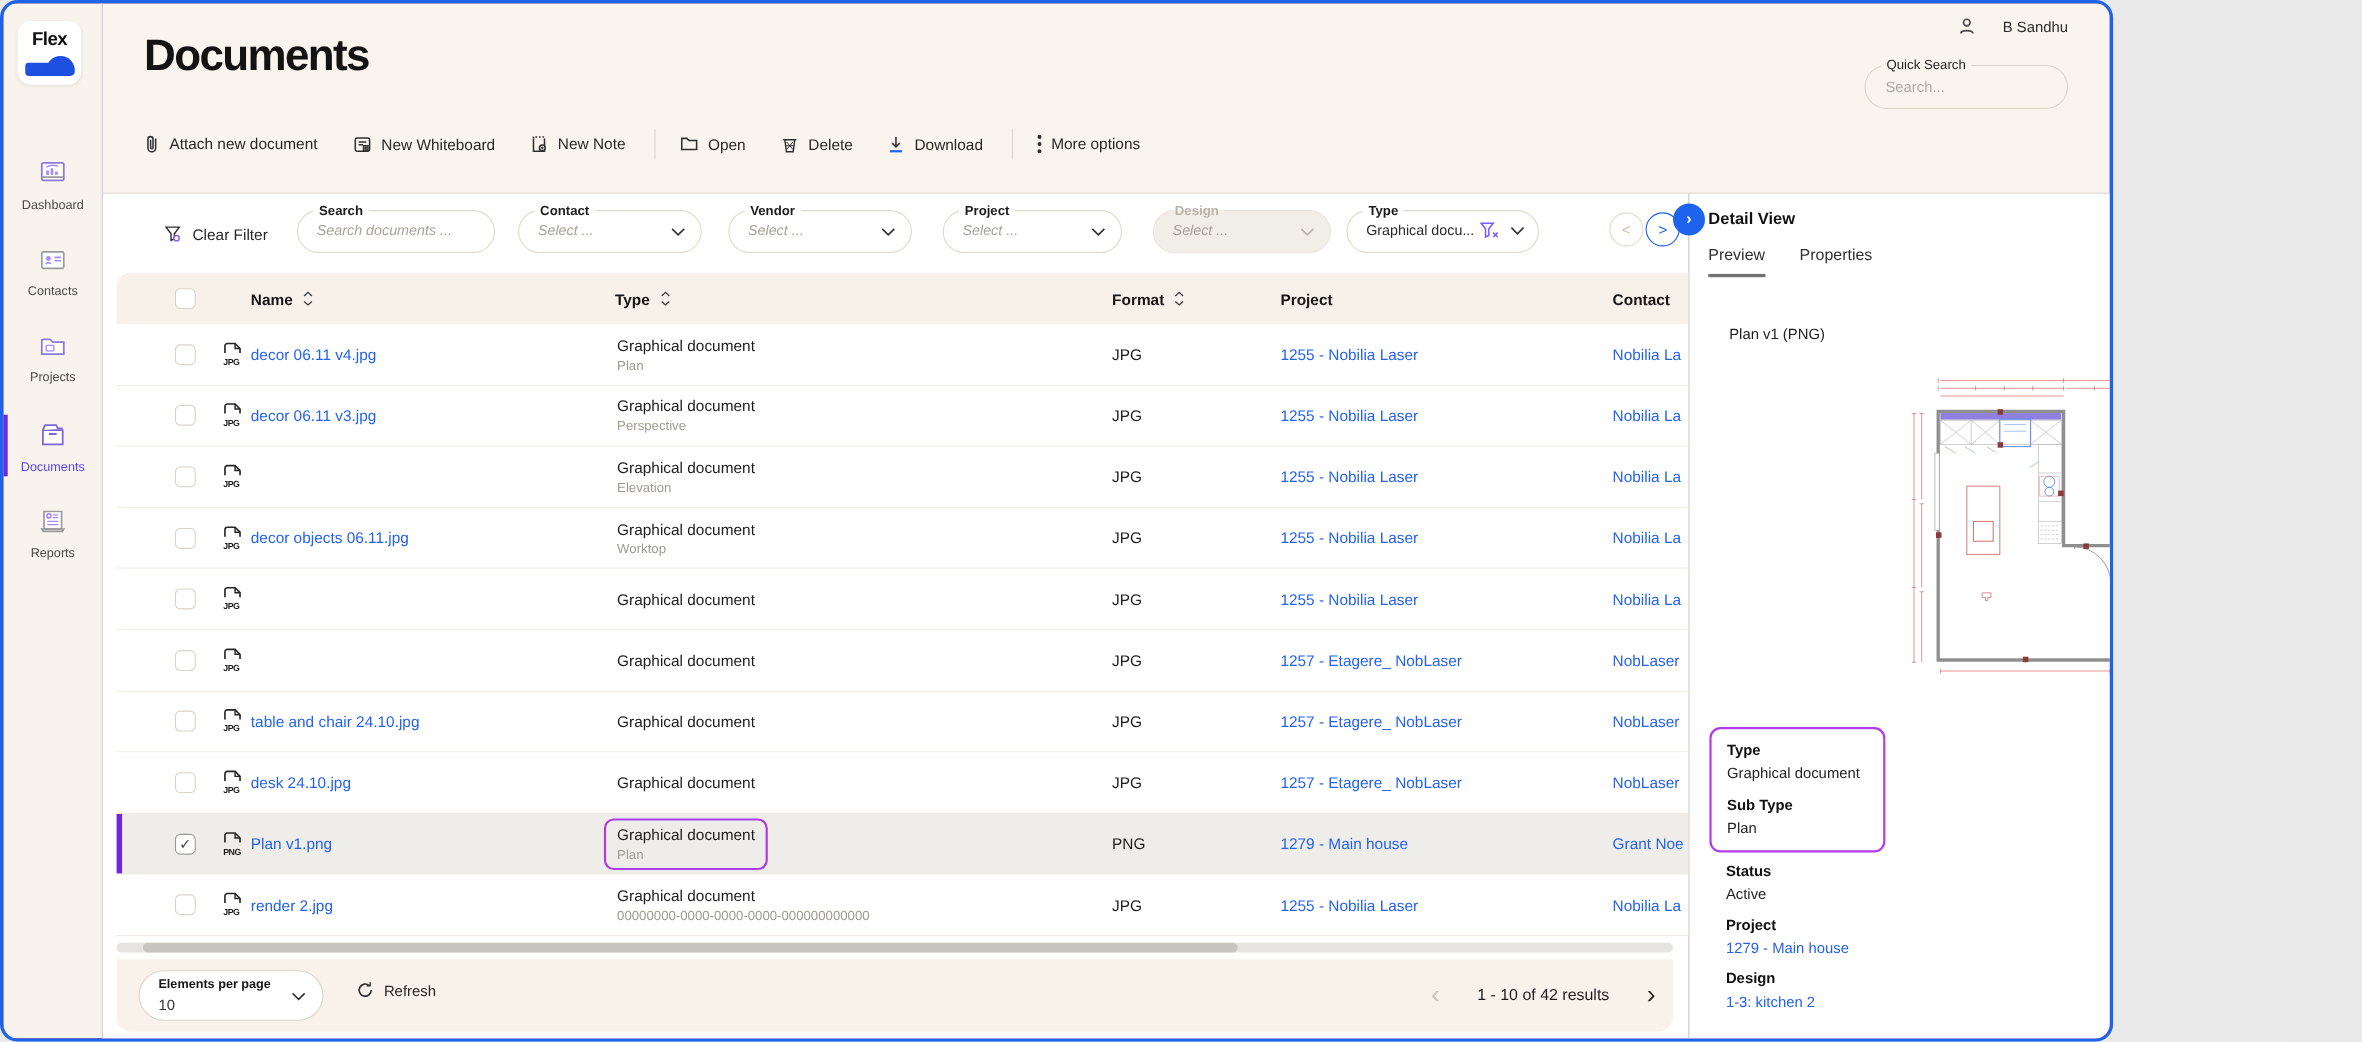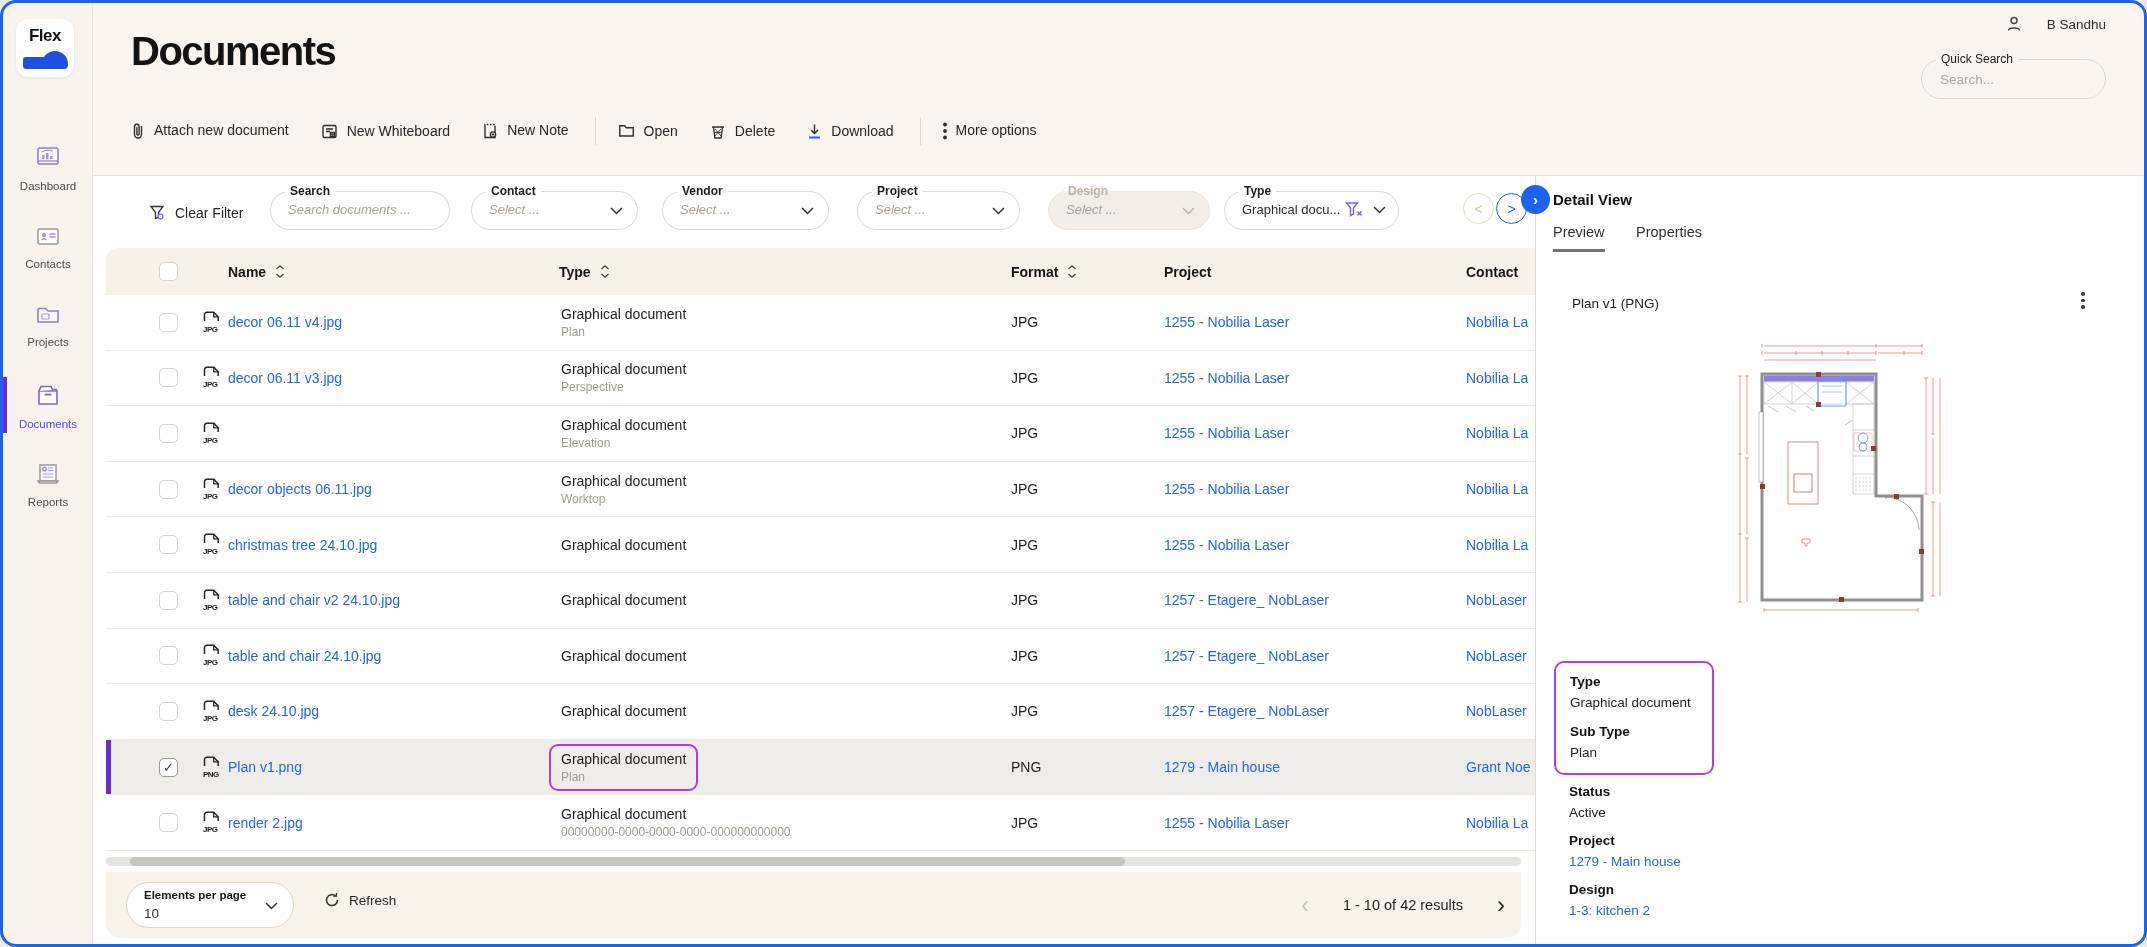--- a/index.html
+++ b/index.html
@@ -1,18 +1,18 @@
 <!DOCTYPE html>
 <html><head>
 <meta charset="utf-8">
 <style>
   * { box-sizing: border-box; margin: 0; padding: 0; }
   html,body { width:2147px; height:947px; background:#e9e9e9; }
   body { font-family:"Liberation Sans", sans-serif; color:#1f1f1f; }
-  .window{ position:relative; width:2147px; height:947px; border:3px solid #1D63ED;
+  .window{ position:relative; width:1921px; height:947px; border:3px solid #1D63ED;
            border-radius:16px; overflow:hidden; background:#4c1d95; }
 
   
   .sidebar{ position:absolute; left:0; top:0; width:90px; height:100%;
             background:#F8F4ED; border-right:1px solid #EAE4DA; z-index:5;}
   .logo{ position:absolute; left:13px; top:16px; width:58px; height:58px; background:#fff;
          border-radius:12px; box-shadow:0 1px 3px rgba(0,0,0,.08); text-align:center; overflow:hidden;}
   .logo .word{ font-size:17px; font-weight:bold; letter-spacing:-.5px; color:#111; margin-top:7px;}
   .logo .shapes{ position:relative; height:24px; margin-top:3px;}
   .logo .bar{ position:absolute; left:7px; top:8px; width:26px; height:12px; background:#1D4FE0; border-radius:3px;}
@@ -536,23 +536,20 @@
     <div class="cell c-check">
             <span class="checkbox"></span>
           </div>
     <div class="cell c-nameic">
       <svg width="20" height="25" viewBox="0 0 20 25">
         <path d="M3.5 11 V4.5 a2.2 2.2 0 0 1 2.2 -2.2 h7 l4.5 4.5 V11" fill="none" stroke="#262626" stroke-width="1.5"></path>
         <path d="M12.7 2.3 v4.5 h4.5" fill="none" stroke="#262626" stroke-width="1.3"></path>
         <text x="2" y="22" font-size="8" font-weight="bold" fill="#1a1a1a" font-family="Liberation Sans, sans-serif" letter-spacing="-0.5">JPG</text>
       </svg>
     </div>
-    <div class="cell c-name">
-            <span class="name-link">christmas tree 24.10.jpg</span>
-          </div>
     <div class="cell c-type type-cell">
       <div class="type-inner">
         <span class="type-main">Graphical document</span>
 
       </div>
     </div>
     <div class="cell c-format">
             <span class="fmt">JPG</span>
           </div>
     <div class="cell c-project">
@@ -566,23 +563,20 @@
     <div class="cell c-check">
             <span class="checkbox"></span>
           </div>
     <div class="cell c-nameic">
       <svg width="20" height="25" viewBox="0 0 20 25">
         <path d="M3.5 11 V4.5 a2.2 2.2 0 0 1 2.2 -2.2 h7 l4.5 4.5 V11" fill="none" stroke="#262626" stroke-width="1.5"></path>
         <path d="M12.7 2.3 v4.5 h4.5" fill="none" stroke="#262626" stroke-width="1.3"></path>
         <text x="2" y="22" font-size="8" font-weight="bold" fill="#1a1a1a" font-family="Liberation Sans, sans-serif" letter-spacing="-0.5">JPG</text>
       </svg>
     </div>
-    <div class="cell c-name">
-            <span class="name-link">table and chair v2 24.10.jpg</span>
-          </div>
     <div class="cell c-type type-cell">
       <div class="type-inner">
         <span class="type-main">Graphical document</span>
 
       </div>
     </div>
     <div class="cell c-format">
             <span class="fmt">JPG</span>
           </div>
     <div class="cell c-project">

